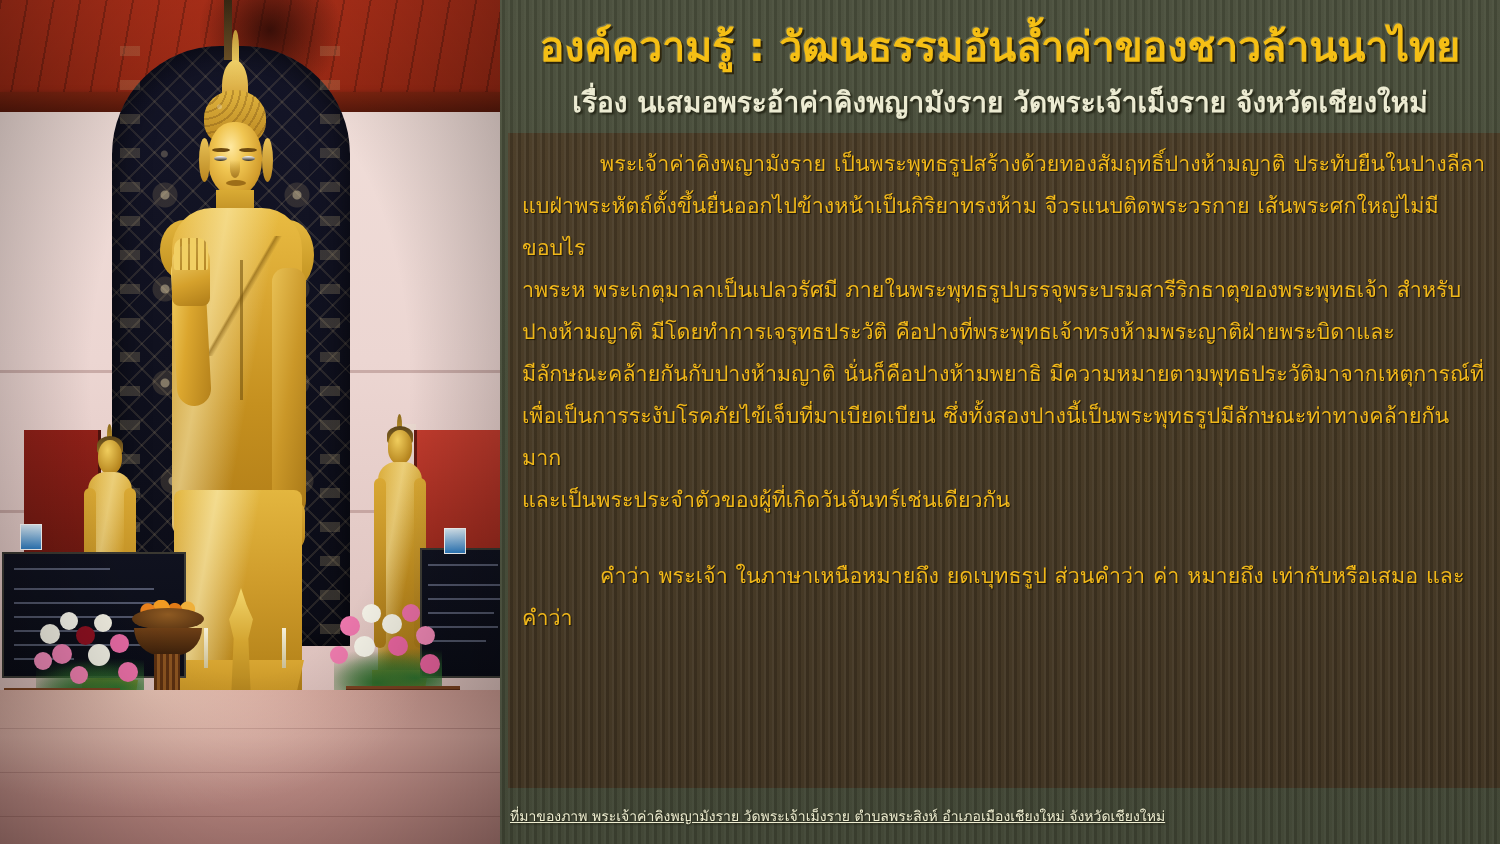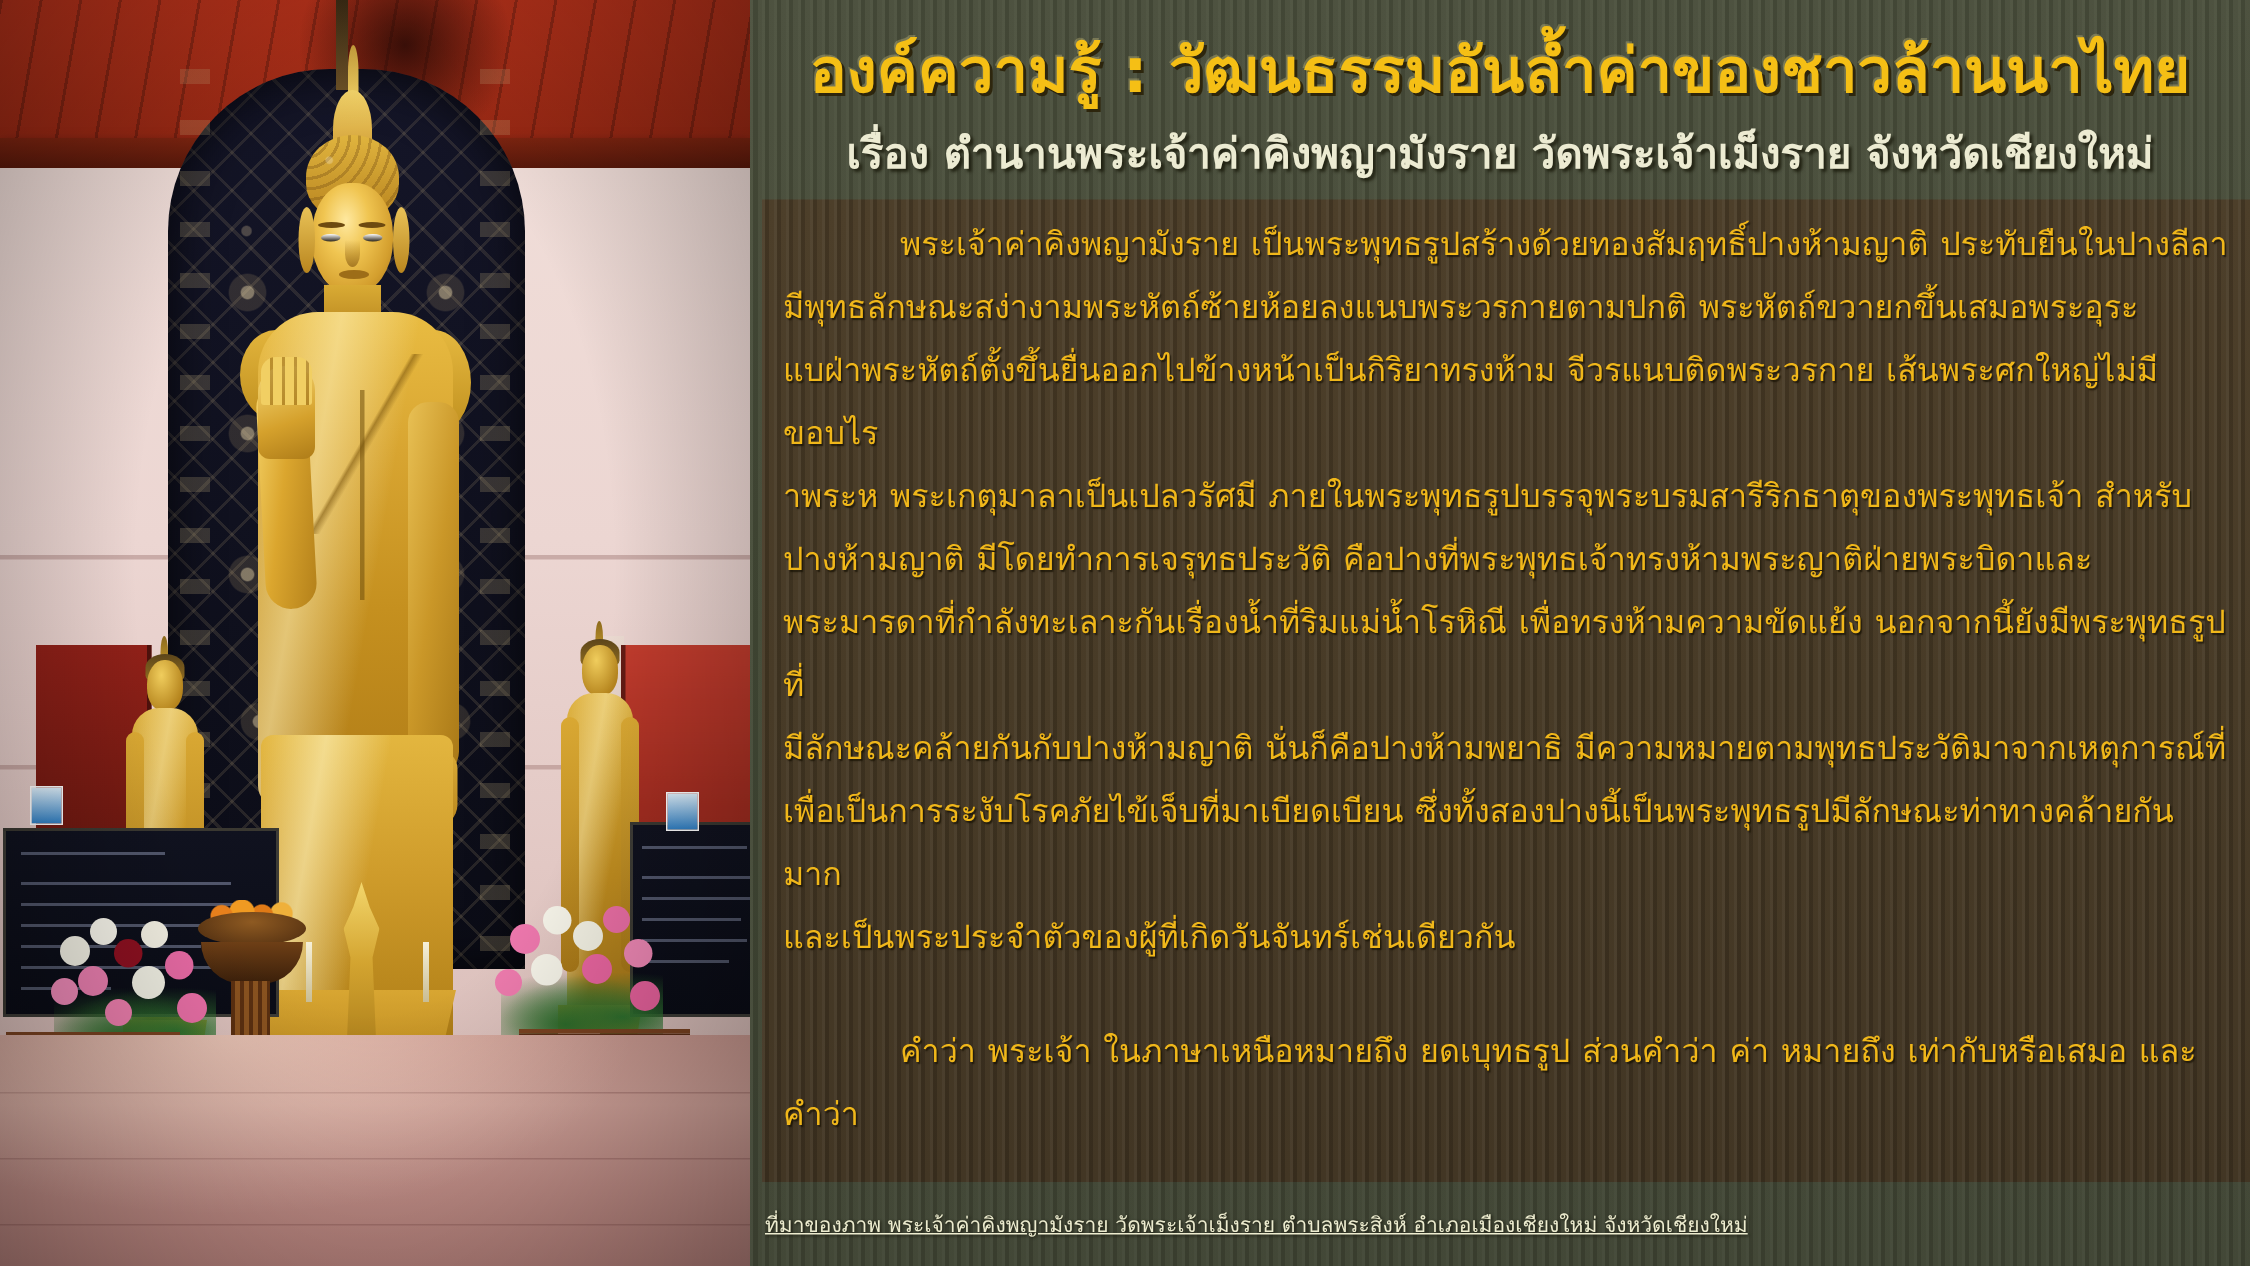--- a/index.html
+++ b/index.html
@@ -653,31 +653,29 @@
 
     <div class="photo-vignette"></div>
   </div>
 
   <div class="panel-divider"></div>
 
   <div class="text-panel">
 
     <div class="header">
       <div class="title">องค์ความรู้ : วัฒนธรรมอันล้ำค่าของชาวล้านนาไทย</div>
-      <div class="subtitle">เรื่อง ตำนานพระเจ้าค่าคิงพญามังราย วัดพระเจ้าเม็งราย จังหวัดเชียงใหม่</div>
+      <div class="subtitle">เรื่อง นเสมอพระอ้าค่าคิงพญามังราย วัดพระเจ้าเม็งราย จังหวัดเชียงใหม่</div>
     </div>
 
     <div class="body-block">
       <div class="body-inner" id="body-inner">
           <div class="para indent">พระเจ้าค่าคิงพญามังราย เป็นพระพุทธรูปสร้างด้วยทองสัมฤทธิ์ปางห้ามญาติ ประทับยืนในปางลีลา</div>
-          <div class="para">มีพุทธลักษณะสง่างามพระหัตถ์ซ้ายห้อยลงแนบพระวรกายตามปกติ พระหัตถ์ขวายกขึ้นเสมอพระอุระ</div>
           <div class="para">แบฝ่าพระหัตถ์ตั้งขึ้นยื่นออกไปข้างหน้าเป็นกิริยาทรงห้าม จีวรแนบติดพระวรกาย เส้นพระศกใหญ่ไม่มีขอบไร</div>
           <div class="para">าพระห พระเกตุมาลาเป็นเปลวรัศมี ภายในพระพุทธรูปบรรจุพระบรมสารีริกธาตุของพระพุทธเจ้า สำหรับ</div>
           <div class="para">ปางห้ามญาติ มีโดยทำการเจรุทธประวัติ คือปางที่พระพุทธเจ้าทรงห้ามพระญาติฝ่ายพระบิดาและ</div>
-          <div class="para">พระมารดาที่กำลังทะเลาะกันเรื่องน้ำที่ริมแม่น้ำโรหิณี เพื่อทรงห้ามความขัดแย้ง นอกจากนี้ยังมีพระพุทธรูปที่</div>
           <div class="para">มีลักษณะคล้ายกันกับปางห้ามญาติ นั่นก็คือปางห้ามพยาธิ มีความหมายตามพุทธประวัติมาจากเหตุการณ์ที่</div>
           <div class="para">เพื่อเป็นการระงับโรคภัยไข้เจ็บที่มาเบียดเบียน ซึ่งทั้งสองปางนี้เป็นพระพุทธรูปมีลักษณะท่าทางคล้ายกันมาก</div>
           <div class="para">และเป็นพระประจำตัวของผู้ที่เกิดวันจันทร์เช่นเดียวกัน</div>
           <div class="gap"></div>
           <div class="para indent">คำว่า พระเจ้า ในภาษาเหนือหมายถึง ยดเบุทธรูป ส่วนคำว่า ค่า หมายถึง เท่ากับหรือเสมอ และคำว่า</div>
         </div>
     </div>
 
     <div class="footer">
       <div class="footer-text">ที่มาของภาพ พระเจ้าค่าคิงพญามังราย วัดพระเจ้าเม็งราย ตำบลพระสิงห์ อำเภอเมืองเชียงใหม่ จังหวัดเชียงใหม่</div>

